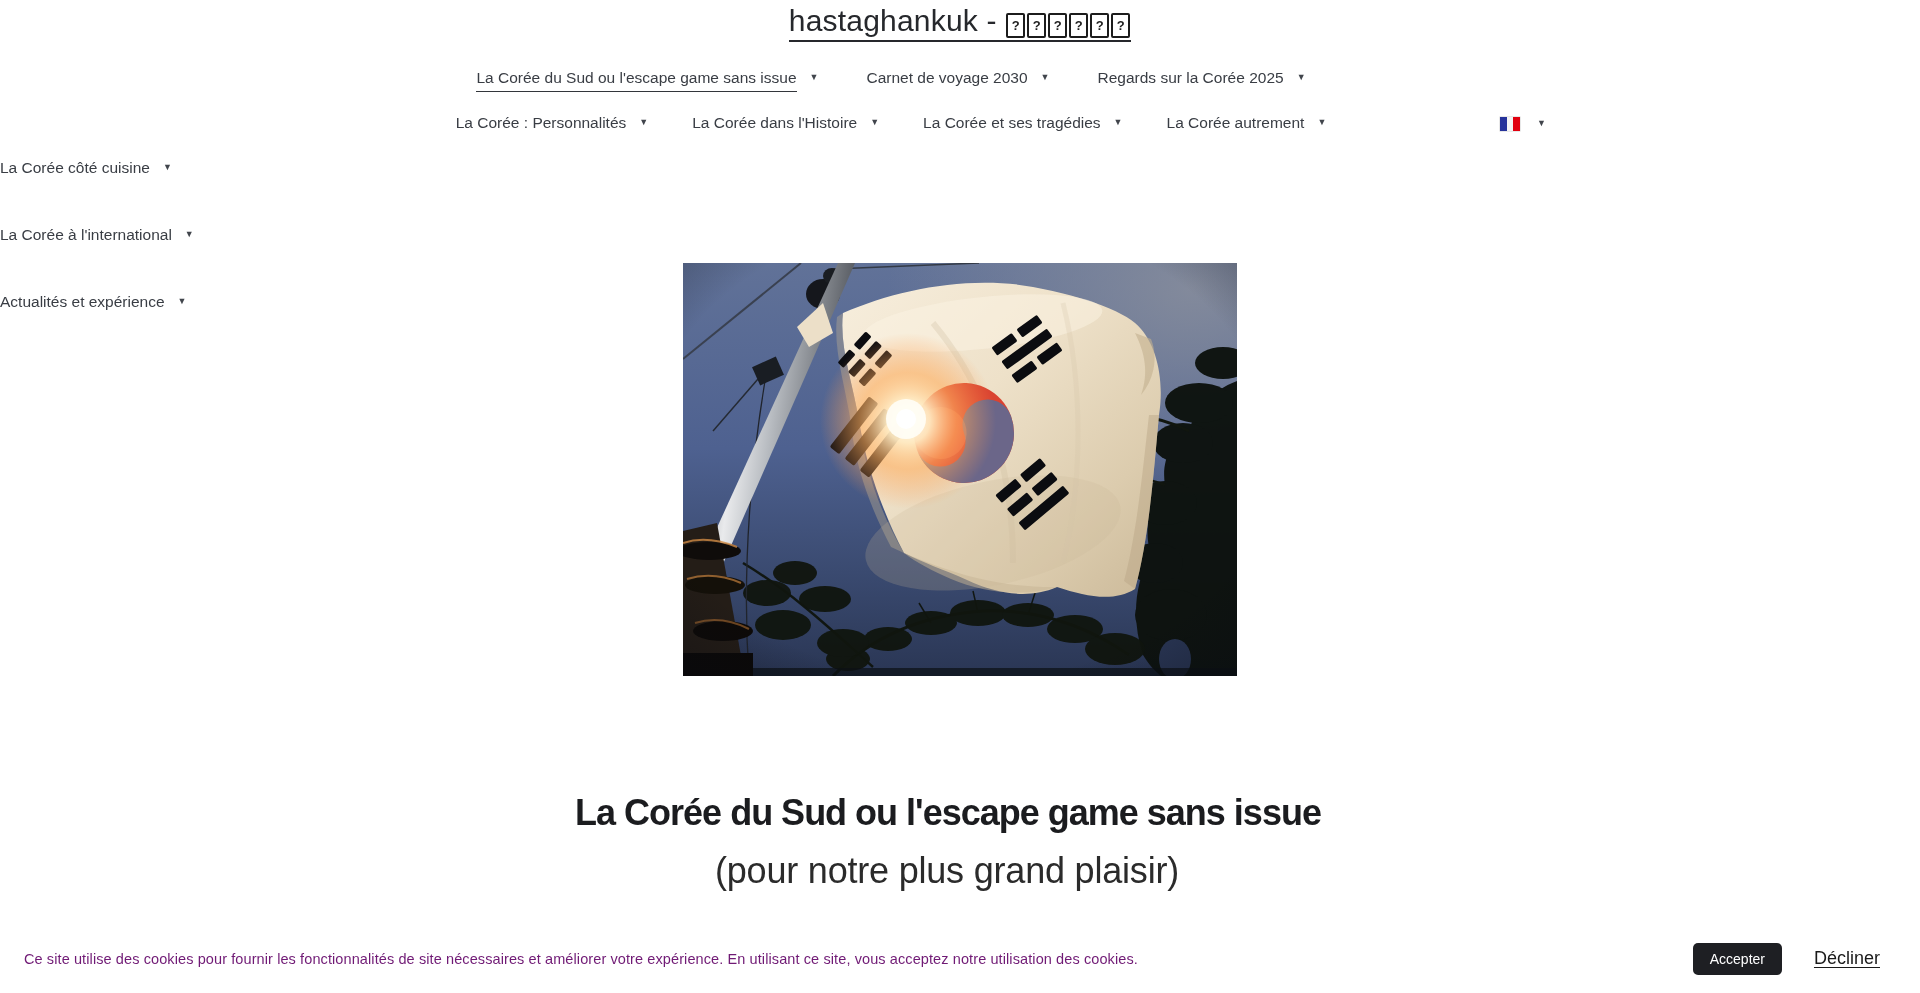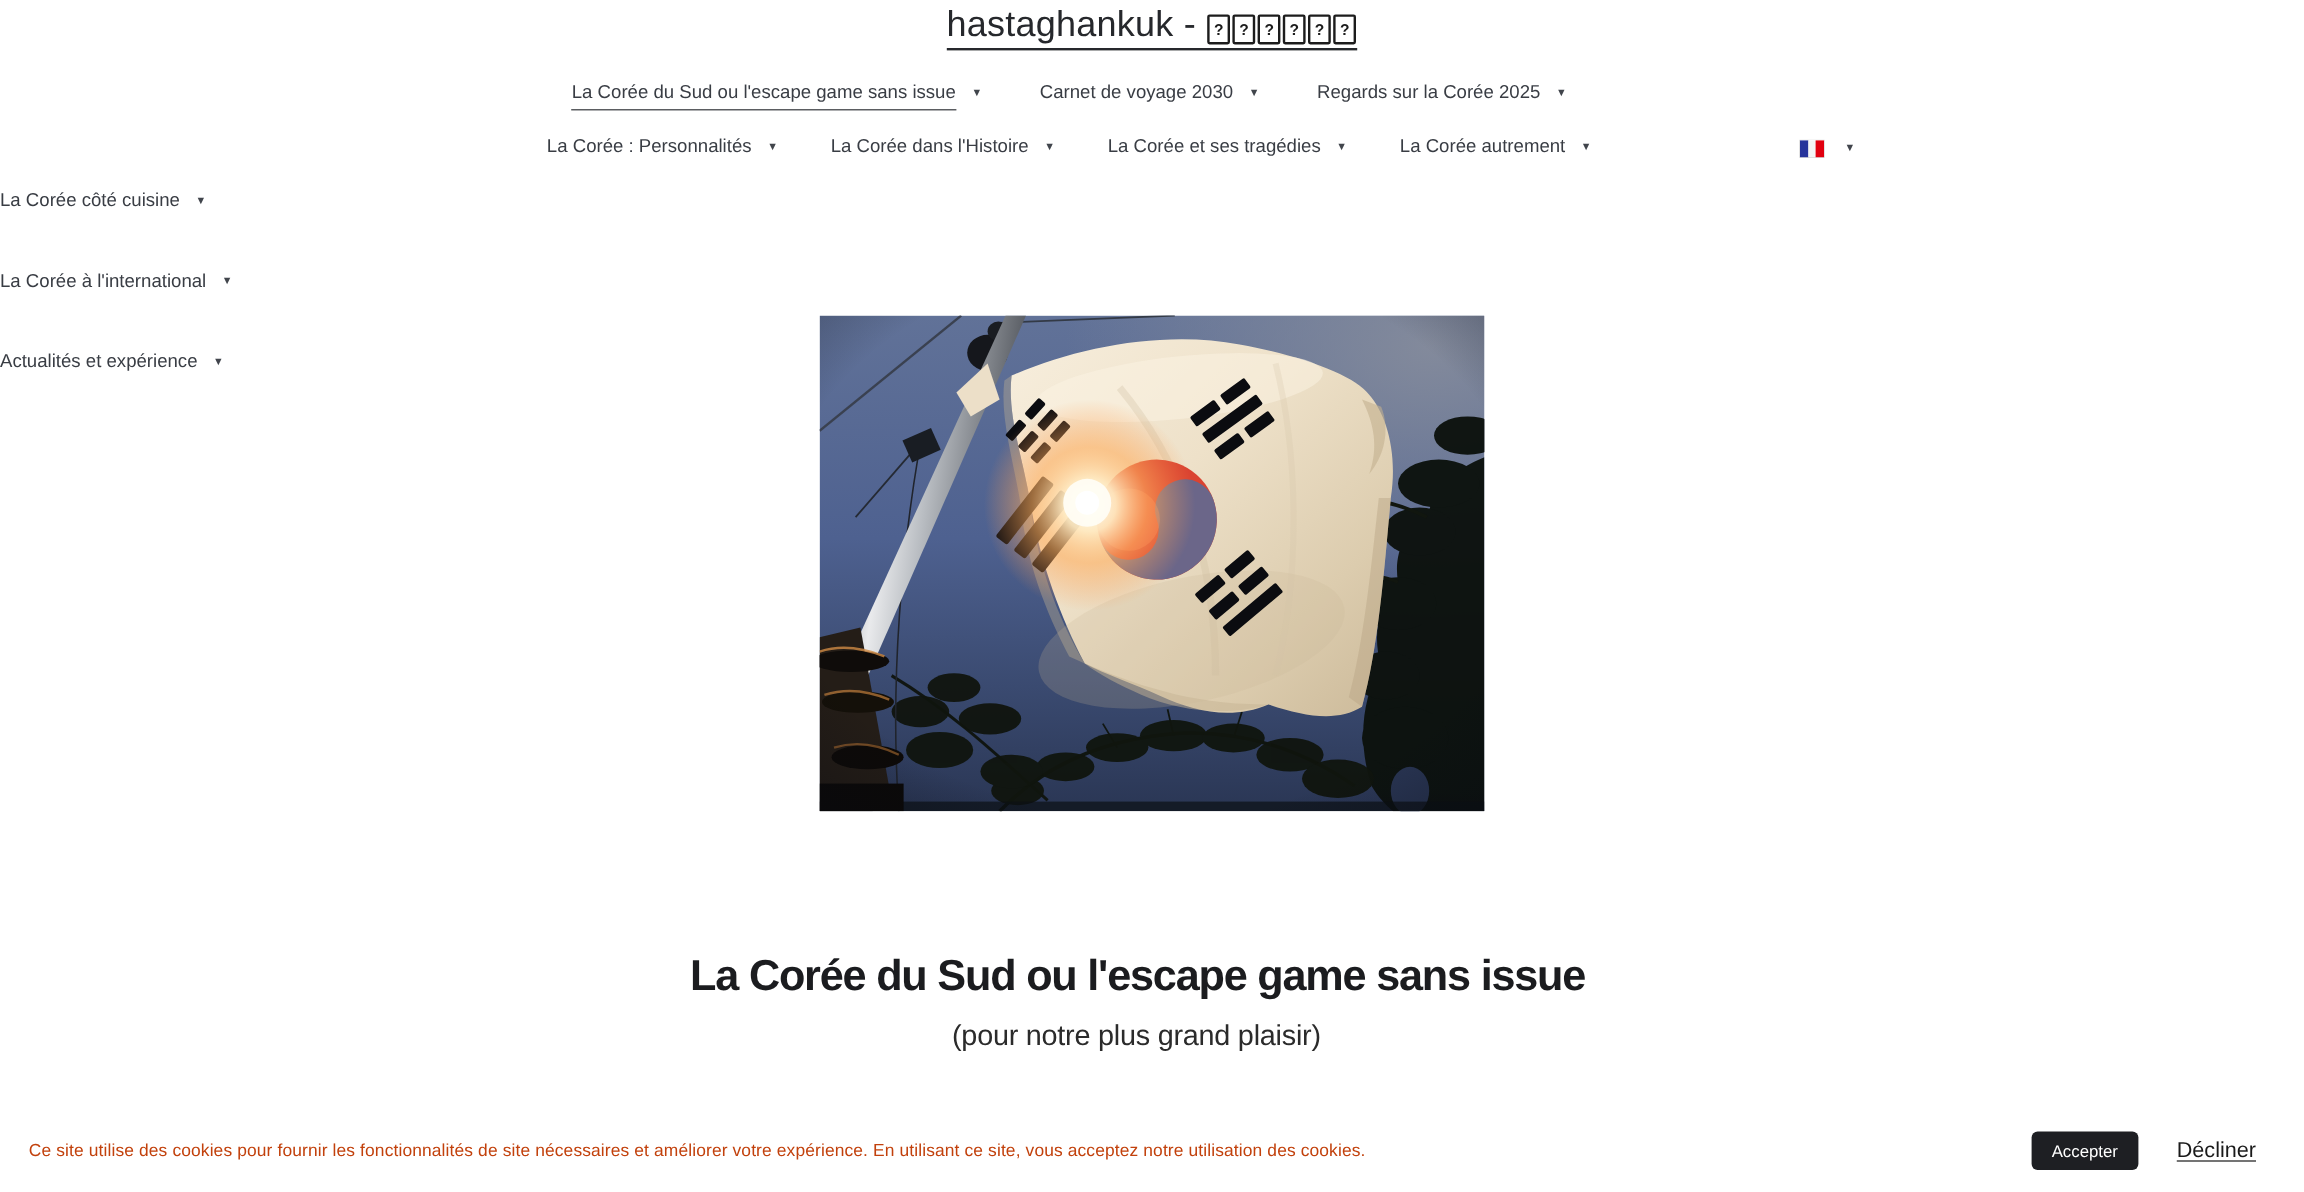--- a/index.html
+++ b/index.html
@@ -40,28 +40,28 @@
   
   .hero{position:absolute;left:683px;top:263px;width:554px;height:413px;}
   .hero svg{display:block;width:100%;height:100%;}
   
   .page-heading{
     position:absolute;top:768px;left:0;width:100%;box-sizing:border-box;padding-right:24px;
     text-align:center;font-size:36px;font-weight:bold;color:#1b1c1f;letter-spacing:-1px;
   }
   .page-subheading{
     position:absolute;top:850px;left:0;width:100%;box-sizing:border-box;padding-right:26px;
-    text-align:center;font-size:24px;font-weight:normal;color:#2b2b2b;letter-spacing:-0.2px;
+    text-align:center;font-size:36px;font-weight:normal;color:#2b2b2b;letter-spacing:-0.2px;
   }
   
   .cookie-bar{
     position:absolute;left:0;bottom:0;width:100%;height:63px;background:#ffffff;
     display:flex;align-items:center;box-sizing:border-box;padding:0 40px 6px 24px;
   }
-  .cookie-msg{flex:1;font-size:14.5px;color:#c2410c;letter-spacing:0.1px;}
+  .cookie-msg{flex:1;font-size:14.5px;color:#701a75;letter-spacing:0.1px;}
   .cookie-accept{
     border:none;color:#ffffff;font-size:14px;font-family:"Liberation Sans",sans-serif;
     padding:8px 17px;border-radius:5px;margin-right:32px;cursor:pointer;
   }
   .cookie-decline{
     font-size:18px;color:#1a1a1a;text-decoration:underline;text-underline-offset:3px;cursor:pointer;
   }
 </style>
 </head>
 <body>

